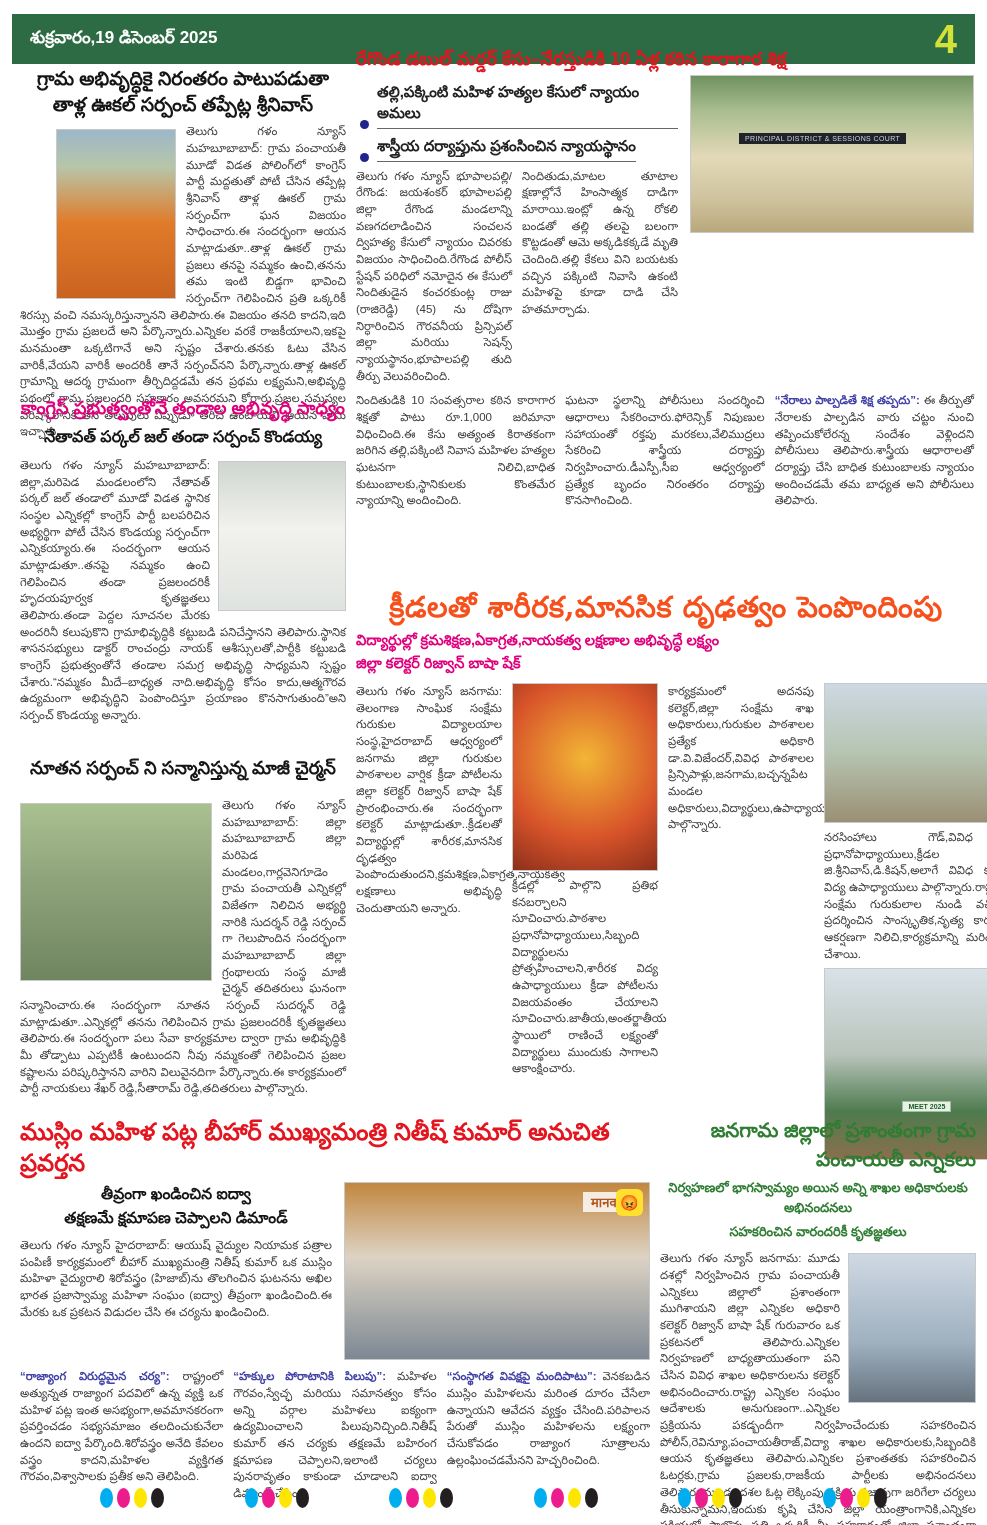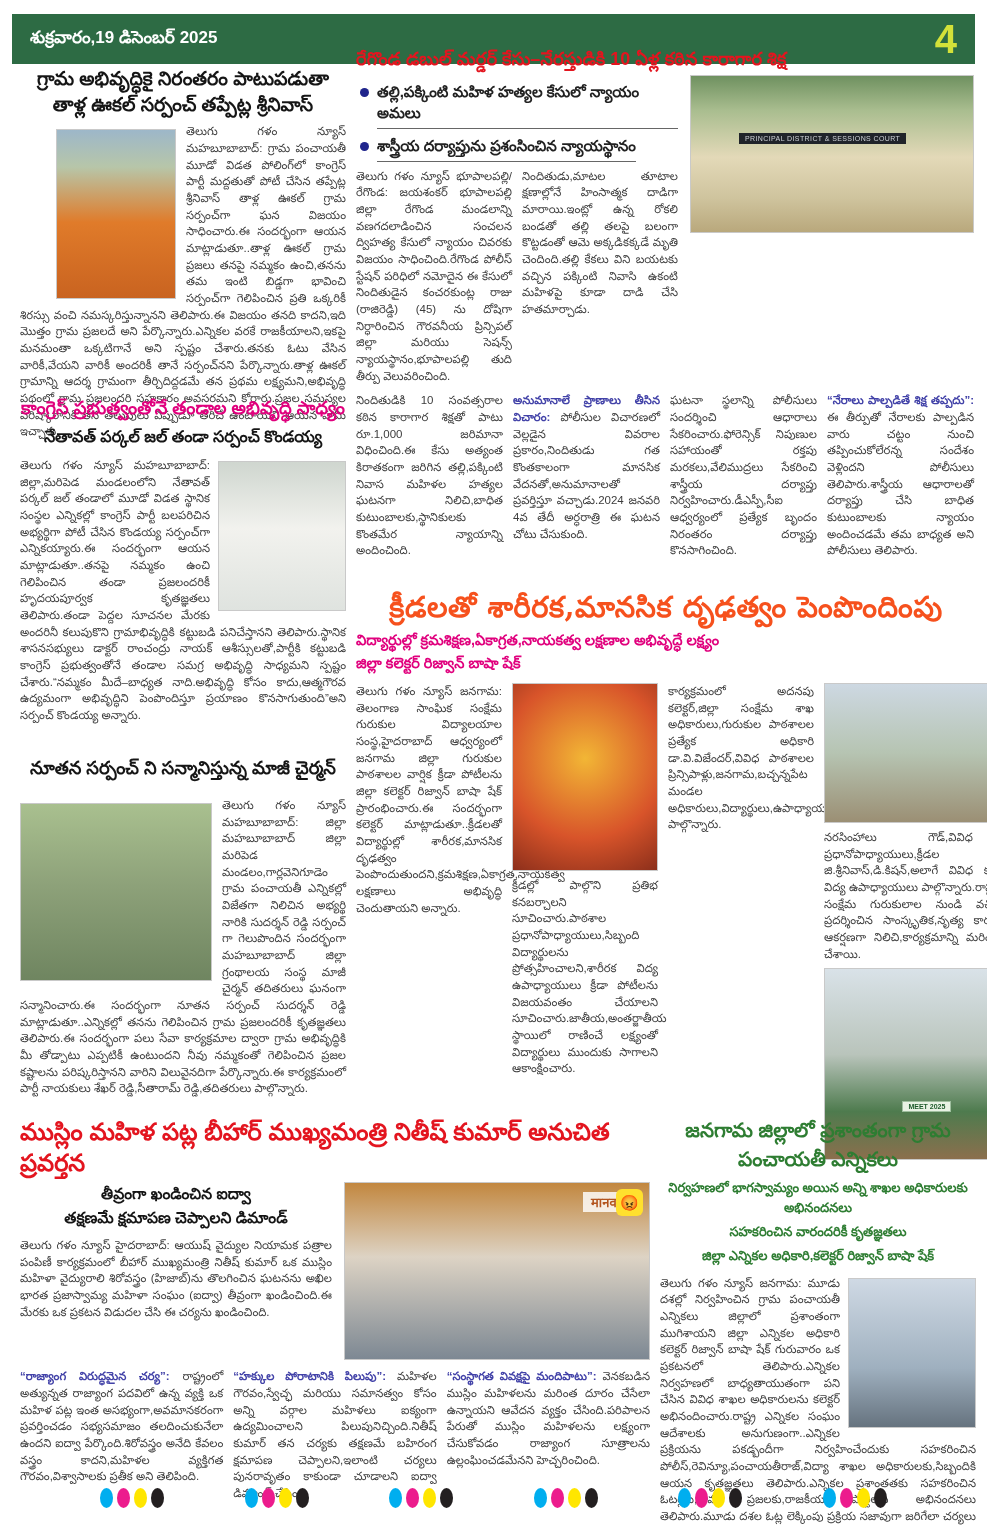--- a/index.html
+++ b/index.html
@@ -46,21 +46,21 @@
 
   
   .a1{left:20px;top:66px;width:326px;height:326px;}
   .a1 h2{font-size:19px;line-height:1.35;}
   .a1 .ph{float:left;width:120px;height:170px;margin:6px 10px 4px 36px;}
   .a1 .body-txt{margin-top:6px;}
 
   
   .a2{left:356px;top:48px;width:618px;height:512px;}
   .a2 h1{color:var(--red);font-size:18px;font-weight:bold;line-height:1.25;white-space:nowrap;}
-  .bullet-row{display:flex;align-items:flex-start;gap:8px;margin:8px 0 4px 4px;}
+  .bullet-row{display:flex;align-items:flex-end;gap:8px;margin:8px 0 4px 4px;}
   .bullet-dot{width:9px;height:9px;border-radius:50%;background:var(--navy);margin-top:5px;flex:none;}
   .bullet-text{font-weight:bold;font-size:15px;color:#222;border-bottom:1.5px solid #666;padding-bottom:3px;}
   .a2-row1{display:flex;gap:12px;margin-top:4px;}
   .a2-left{width:322px;}
   .a2 .ph-court{width:284px;height:158px;flex:none;}
   .a2-row2{margin-top:8px;}
 
   
   .a3{left:20px;top:398px;width:326px;height:354px;}
   .a3 h2.mag{color:var(--magenta);font-size:18px;font-weight:bold;text-align:center;}
@@ -93,21 +93,21 @@
   .a6 h1{color:var(--red);font-size:24px;font-weight:bold;text-align:left;line-height:1.3;}
   .a6-row1{display:flex;gap:12px;margin-top:4px;}
   .a6-left{width:312px;}
   .a6-left h3{font-size:15.5px;font-weight:bold;text-align:center;color:#151515;line-height:1.5;}
   .a6 .ph-nitish{width:306px;height:178px;flex:none;text-align:right;}
   .a6-left .body-txt{margin-top:8px;}
   .a6-row2{margin-top:8px;}
 
   
   .a7{left:660px;top:1116px;width:316px;height:366px;}
-  .a7 h1{color:var(--green-head);font-size:20px;font-weight:bold;text-align:center;line-height:1.45;}
+  .a7 h1{color:var(--green-head);font-size:20px;font-weight:bold;text-align:right;line-height:1.45;}
   .a7 h3{color:var(--green-head);font-size:13px;font-weight:bold;text-align:center;line-height:1.55;margin-top:4px;}
   .a7 .ph{float:right;width:128px;height:150px;margin:3px 0 4px 8px;}
   .a7 .body-txt{margin-top:8px;}
 
   
   .regrow{position:absolute;left:0;right:0;top:1488px;display:flex;justify-content:space-around;padding:0 60px;}
   .reggroup{display:flex;gap:4px;}
   .dot{width:13px;height:20px;border-radius:50%;}
   .dot.c{background:var(--cmyk-c);} .dot.m{background:var(--cmyk-m);}
   .dot.y{background:var(--cmyk-y);} .dot.k{background:var(--cmyk-k);}
@@ -147,24 +147,20 @@
           <div class="col">తెలుగు గళం న్యూస్ భూపాలపల్లి/రేగొండ: జయశంకర్ భూపాలపల్లి జిల్లా రేగొండ మండలాన్ని వణగదలాడించిన సంచలన ద్విహత్య కేసులో న్యాయం చివరకు విజయం సాధించింది.రేగొండ పోలీస్ స్టేషన్ పరిధిలో నమోదైన ఈ కేసులో నిందితుడైన కంచరకుంట్ల రాజు (రాజిరెడ్డి) (45) ను దోషిగా నిర్ధారించిన గౌరవనీయ ప్రిన్సిపల్ జిల్లా మరియు సెషన్స్ న్యాయస్థానం,భూపాలపల్లి తుది తీర్పు వెలువరించింది.</div>
           <div class="col">నిందితుడు,మాటల తూటాల క్షణాల్లోనే హింసాత్మక దాడిగా మారాయి.ఇంట్లో ఉన్న రోకలి బండతో తల్లి తలపై బలంగా కొట్టడంతో ఆమె అక్కడికక్కడే మృతి చెందింది.తల్లి కేకలు విని బయటకు వచ్చిన పక్కింటి నివాసి ఉకంటి మహిళపై కూడా దాడి చేసి హతమార్చాడు.</div>
         </div>
       </div>
       <div class="ph ph-court">
         <span class="court-sign">PRINCIPAL DISTRICT &amp; SESSIONS COURT</span>
       </div>
     </div>
     <div class="cols a2-row2">
       <div class="col">నిందితుడికి 10 సంవత్సరాల కఠిన కారాగార శిక్షతో పాటు రూ.1,000 జరిమానా విధించింది.ఈ కేసు అత్యంత కిరాతకంగా జరిగిన తల్లి,పక్కింటి నివాస మహిళల హత్యల ఘటనగా నిలిచి,బాధిత కుటుంబాలకు,స్థానికులకు కొంతమేర న్యాయాన్ని అందించింది.</div>
-      <div class="col">
-        <span class="qhead">అనుమానాలే ప్రాణాలు తీసిన విచారం:</span>
-        <span>పోలీసుల విచారణలో వెల్లడైన వివరాల ప్రకారం,నిందితుడు గత కొంతకాలంగా మానసిక వేదనతో,అనుమానాలతో ప్రవర్తిస్తూ వచ్చాడు.2024 జనవరి 4వ తేదీ అర్ధరాత్రి ఈ ఘటన చోటు చేసుకుంది.</span>
-      </div>
       <div class="col">ఘటనా స్థలాన్ని పోలీసులు సందర్శించి ఆధారాలు సేకరించారు.ఫోరెన్సిక్ నిపుణుల సహాయంతో రక్తపు మరకలు,వేలిముద్రలు సేకరించి శాస్త్రీయ దర్యాప్తు నిర్వహించారు.డీఎస్పీ,సీఐ ఆధ్వర్యంలో ప్రత్యేక బృందం నిరంతరం దర్యాప్తు కొనసాగించింది.</div>
       <div class="col">
         <span class="qhead">“నేరాలు పాల్పడితే శిక్ష తప్పదు”:</span>
         <span>ఈ తీర్పుతో నేరాలకు పాల్పడిన వారు చట్టం నుంచి తప్పించుకోలేరన్న సందేశం వెళ్లిందని పోలీసులు తెలిపారు.శాస్త్రీయ ఆధారాలతో దర్యాప్తు చేసి బాధిత కుటుంబాలకు న్యాయం అందించడమే తమ బాధ్యత అని పోలీసులు తెలిపారు.</span>
       </div>
     </div>
   </div>
 
   <div class="article a3">
     <h2 class="mag">కాంగ్రెస్ ప్రభుత్వంతోనే తండాల అభివృద్ధి సాధ్యం</h2>
@@ -230,21 +226,20 @@
         <span class="qhead">“సంస్థాగత వివక్షపై మందిపాటు”:</span>
         <span>వెనకబడిన ముస్లిం మహిళలను మరింత దూరం చేసేలా ఉన్నాయని ఆవేదన వ్యక్తం చేసింది.పరిపాలన పేరుతో ముస్లిం మహిళలను లక్ష్యంగా చేసుకోవడం రాజ్యాంగ సూత్రాలను ఉల్లంఘించడమేనని హెచ్చరించింది.</span>
       </div>
     </div>
   </div>
 
   <div class="article a7">
     <h1>జనగామ జిల్లాలో ప్రశాంతంగా గ్రామ పంచాయతీ ఎన్నికలు</h1>
     <h3>నిర్వహణలో భాగస్వామ్యం అయిన అన్ని శాఖల అధికారులకు అభినందనలు</h3>
     <h3>సహకరించిన వారందరికీ కృతజ్ఞతలు</h3>
-    <h3>జిల్లా ఎన్నికల అధికారి,కలెక్టర్ రిజ్వాన్ బాషా షేక్</h3>
     <div class="body-txt">
       <div class="ph ph-collector"></div>
       <span>తెలుగు గళం న్యూస్ జనగామ: మూడు దశల్లో నిర్వహించిన గ్రామ పంచాయతీ ఎన్నికలు జిల్లాలో ప్రశాంతంగా ముగిశాయని జిల్లా ఎన్నికల అధికారి కలెక్టర్ రిజ్వాన్ బాషా షేక్ గురువారం ఒక ప్రకటనలో తెలిపారు.ఎన్నికల నిర్వహణలో బాధ్యతాయుతంగా పని చేసిన వివిధ శాఖల అధికారులను కలెక్టర్ అభినందించారు.రాష్ట్ర ఎన్నికల సంఘం ఆదేశాలకు అనుగుణంగా..ఎన్నికల ప్రక్రియను పకడ్బందీగా నిర్వహించేందుకు సహకరించిన పోలీస్,రెవిన్యూ,పంచాయతీరాజ్,విద్యా శాఖల అధికారులకు,సిబ్బందికి ఆయన కృతజ్ఞతలు తెలిపారు.ఎన్నికల ప్రశాంతతకు సహకరించిన ఓటర్లకు,గ్రామ ప్రజలకు,రాజకీయ పార్టీలకు అభినందనలు తెలిపారు.మూడు దశల ఓట్ల లెక్కింపు ప్రక్రియ సజావుగా జరిగేలా చర్యలు తీసుకున్నామని,ఇందుకు కృషి చేసిన జిల్లా యంత్రాంగానికి,ఎన్నికల ప్రక్రియలో పాల్గొన్న ప్రతి ఒక్కరికీ మీ సహకారంతో జిల్లా ప్రశాంతంగా ఉందని కలెక్టర్ రిజ్వాన్ బాషా షేక్ కృతజ్ఞతలు తెలిపారు.</span>
     </div>
   </div>
 
   <div class="regrow">
     <div class="reggroup">
         <span class="dot c"></span>
         <span class="dot m"></span>

